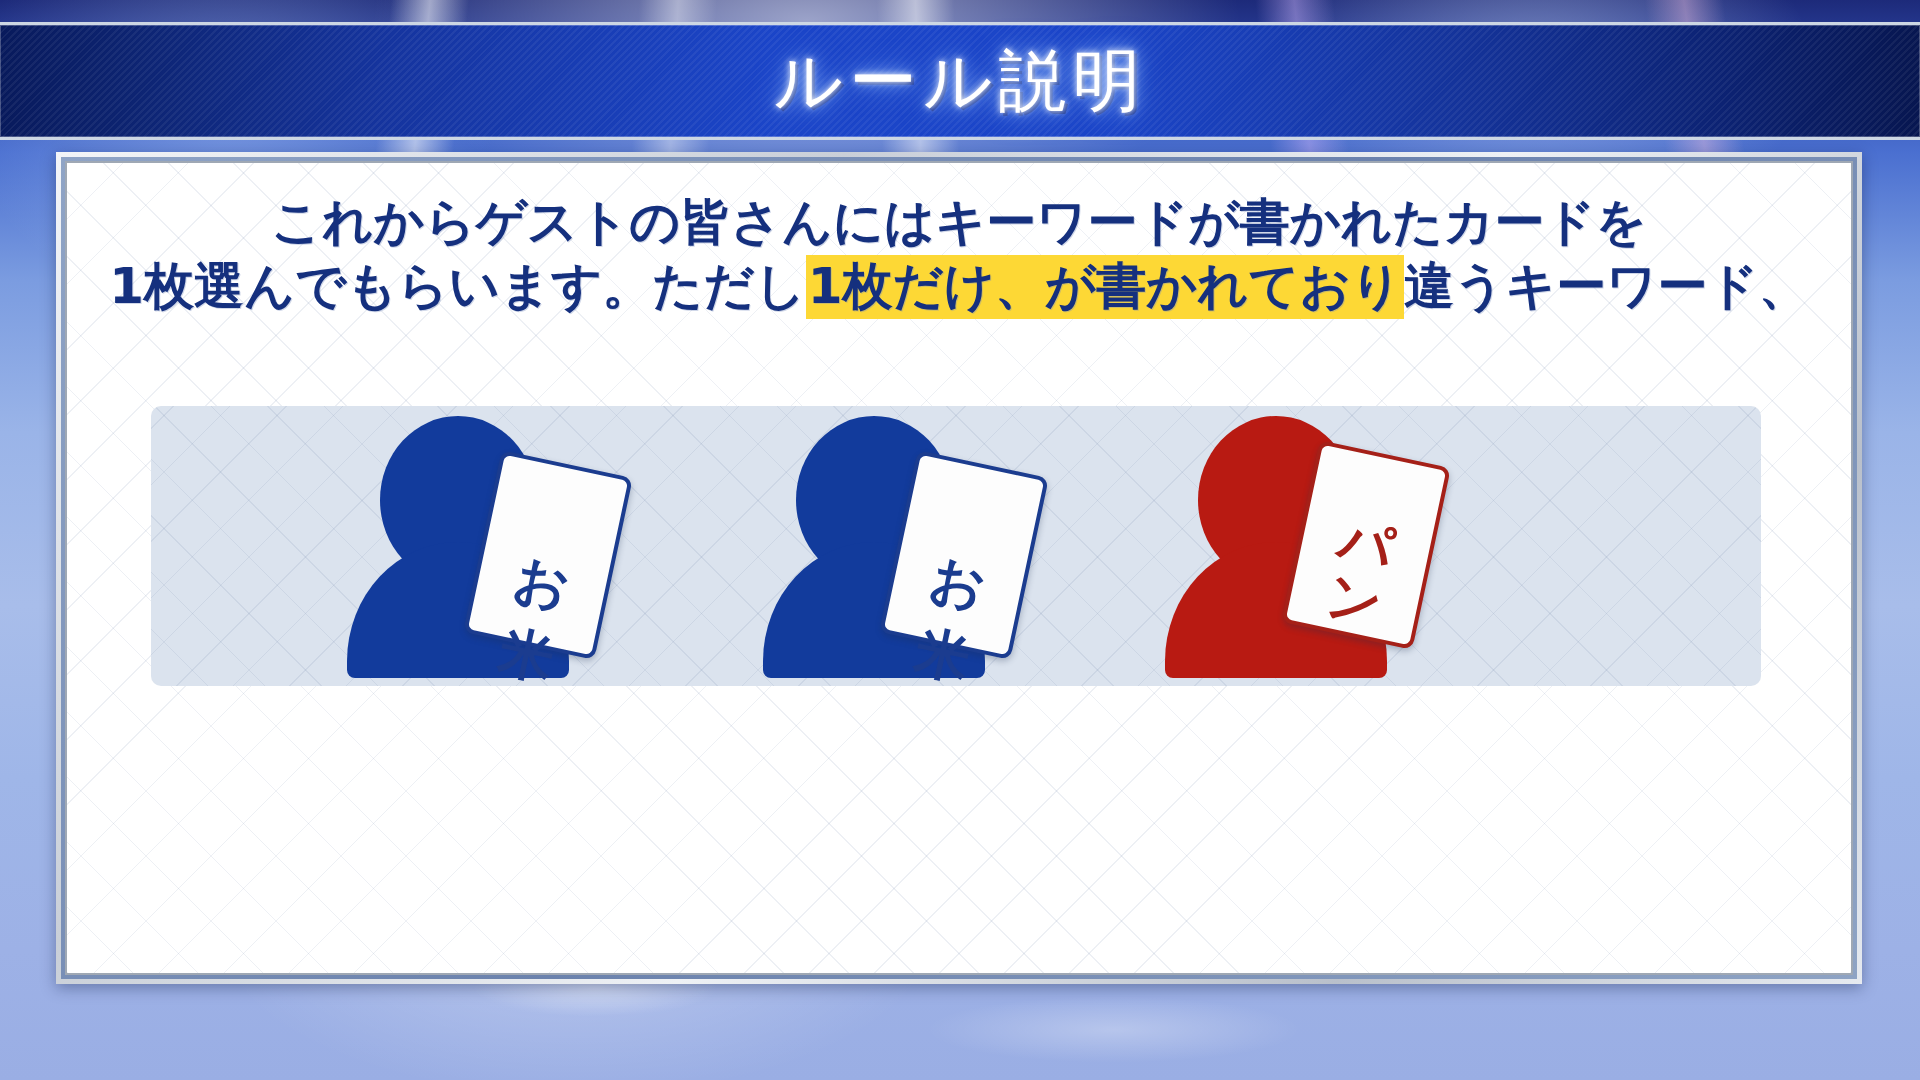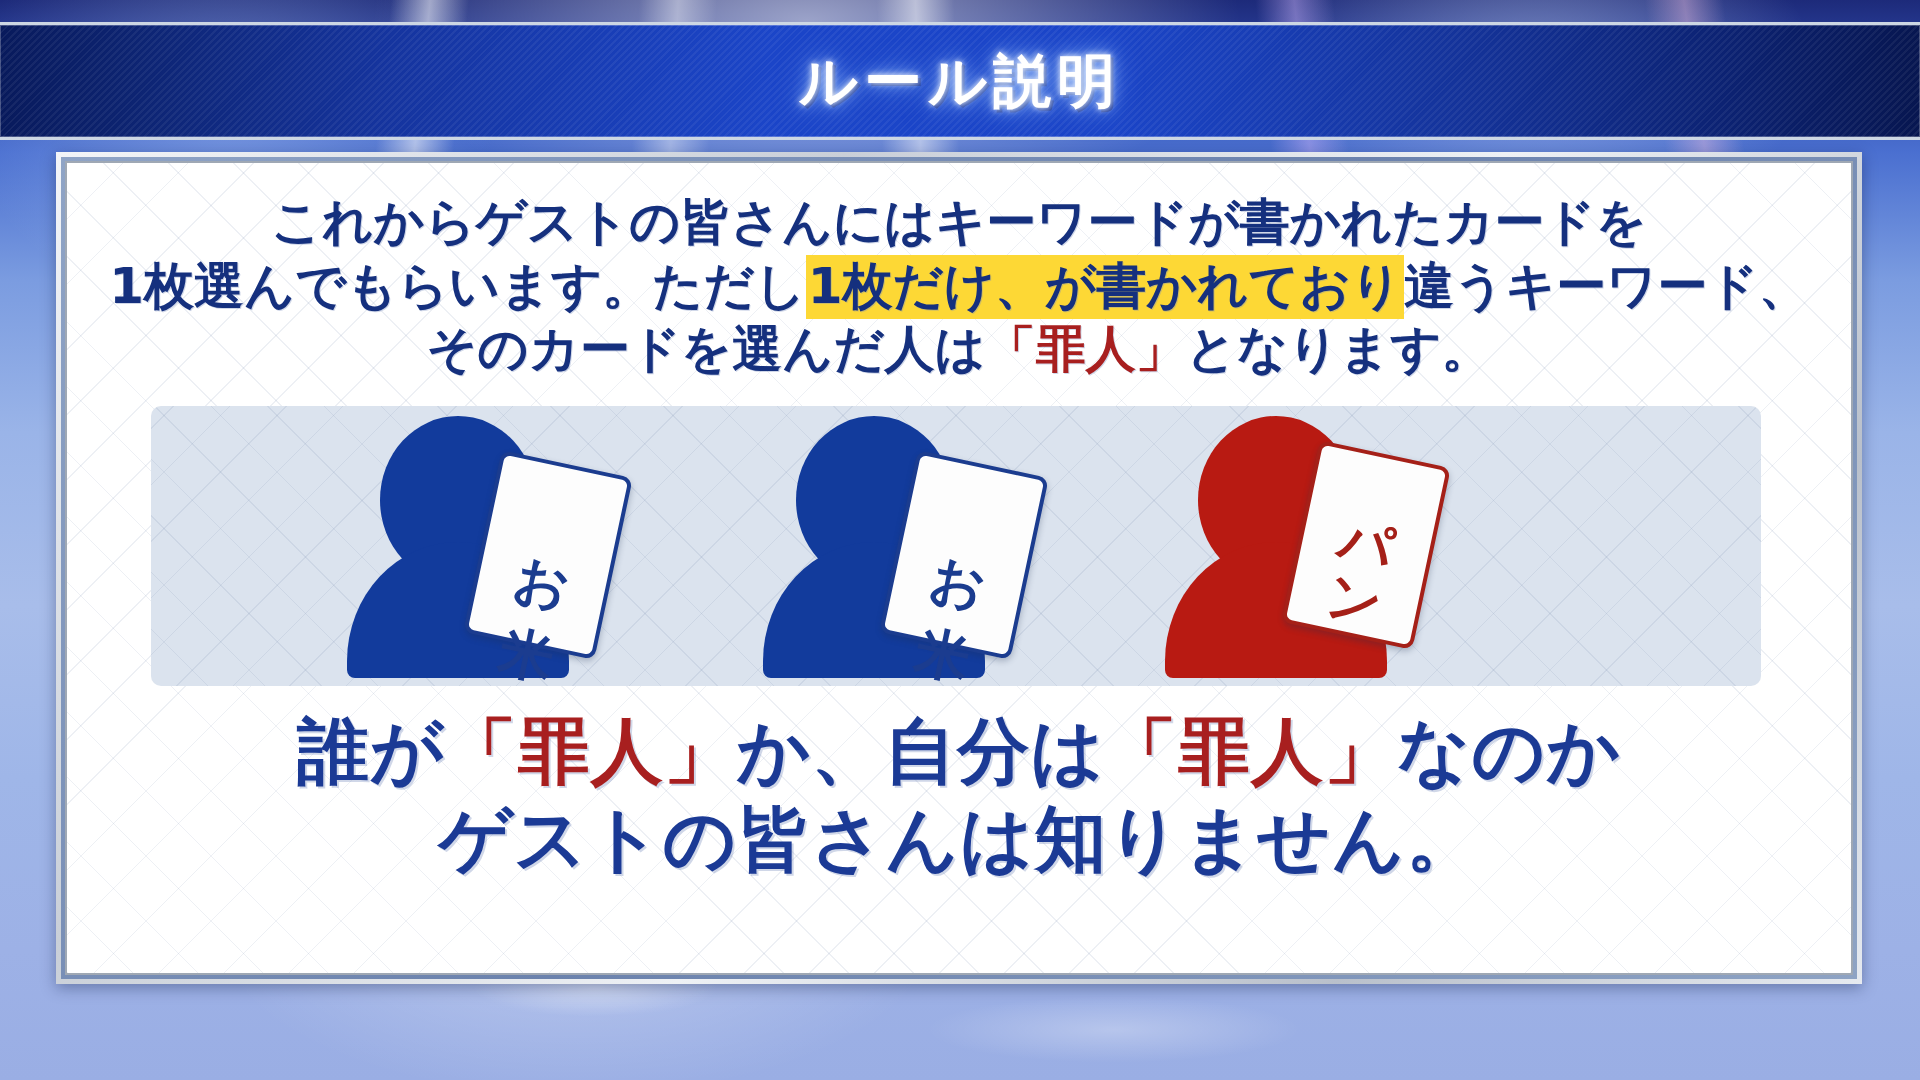--- a/index.html
+++ b/index.html
@@ -70,22 +70,22 @@
         #081a5c 0%, #0d2472 7%, #15349e 20%, #1b45c8 40%,
         #1b45c8 58%, #14339a 76%, #0c2272 90%, #071650 100%);
     border-top: 3px solid #cdd7e4;
     border-bottom: 3px solid #cdd7e4;
     box-shadow: 0 0 0 1px rgba(255,255,255,0.25) inset;
     display: flex;
     align-items: center;
     justify-content: center;
   }
   #title-text {
-    font-size: 58px;
-    font-weight: bold;
+    font-size: 68px;
+    font-weight: normal;
     color: #ffffff;
     letter-spacing: 6px;
     line-height: 1;
     text-shadow:
       0 0 6px rgba(255,255,255,0.95),
       0 0 16px rgba(160,200,255,0.9),
       0 0 30px rgba(120,170,255,0.75),
       3px 3px 0 rgba(10,20,90,0.55);
     white-space: nowrap;
   }
@@ -244,23 +244,20 @@
     <div id="panel-mid">
       <div id="panel-inner">
 
         <div id="body-copy">
           <div class="ln">
             <span>これからゲストの皆さんにはキーワードが書かれたカードを</span>
           </div>
           <div class="ln">
             <span>1枚選んでもらいます。ただし</span><span class="hl">1枚だけ、が書かれており</span><span>違うキーワード、</span>
           </div>
-          <div class="ln">
-            <span>そのカードを選んだ人は</span><span class="crim">「罪人」</span><span>となります。</span>
-          </div>
         </div>
 
         <div id="illustration-band">
 
           <div class="figure-group" id="fig-1">
             <div class="person p-blue">
               <div class="head"></div>
               <div class="body"></div>
             </div>
             <div class="card card-blue" id="card-1">
@@ -283,26 +280,18 @@
               <div class="head"></div>
               <div class="body"></div>
             </div>
             <div class="card card-red" id="card-3">
               <span class="card-word">パン</span>
             </div>
           </div>
 
         </div>
 
-        <div id="bottom-copy">
-          <div class="ln">
-            <span>誰が</span><span class="crim">「罪人」</span><span>か、自分は</span><span class="crim">「罪人」</span><span>なのか</span>
-          </div>
-          <div class="ln">
-            <span>ゲストの皆さんは知りません。</span>
-          </div>
-        </div>
 
       </div>
     </div>
   </div>
 
 </div>
 
 </body></html>

